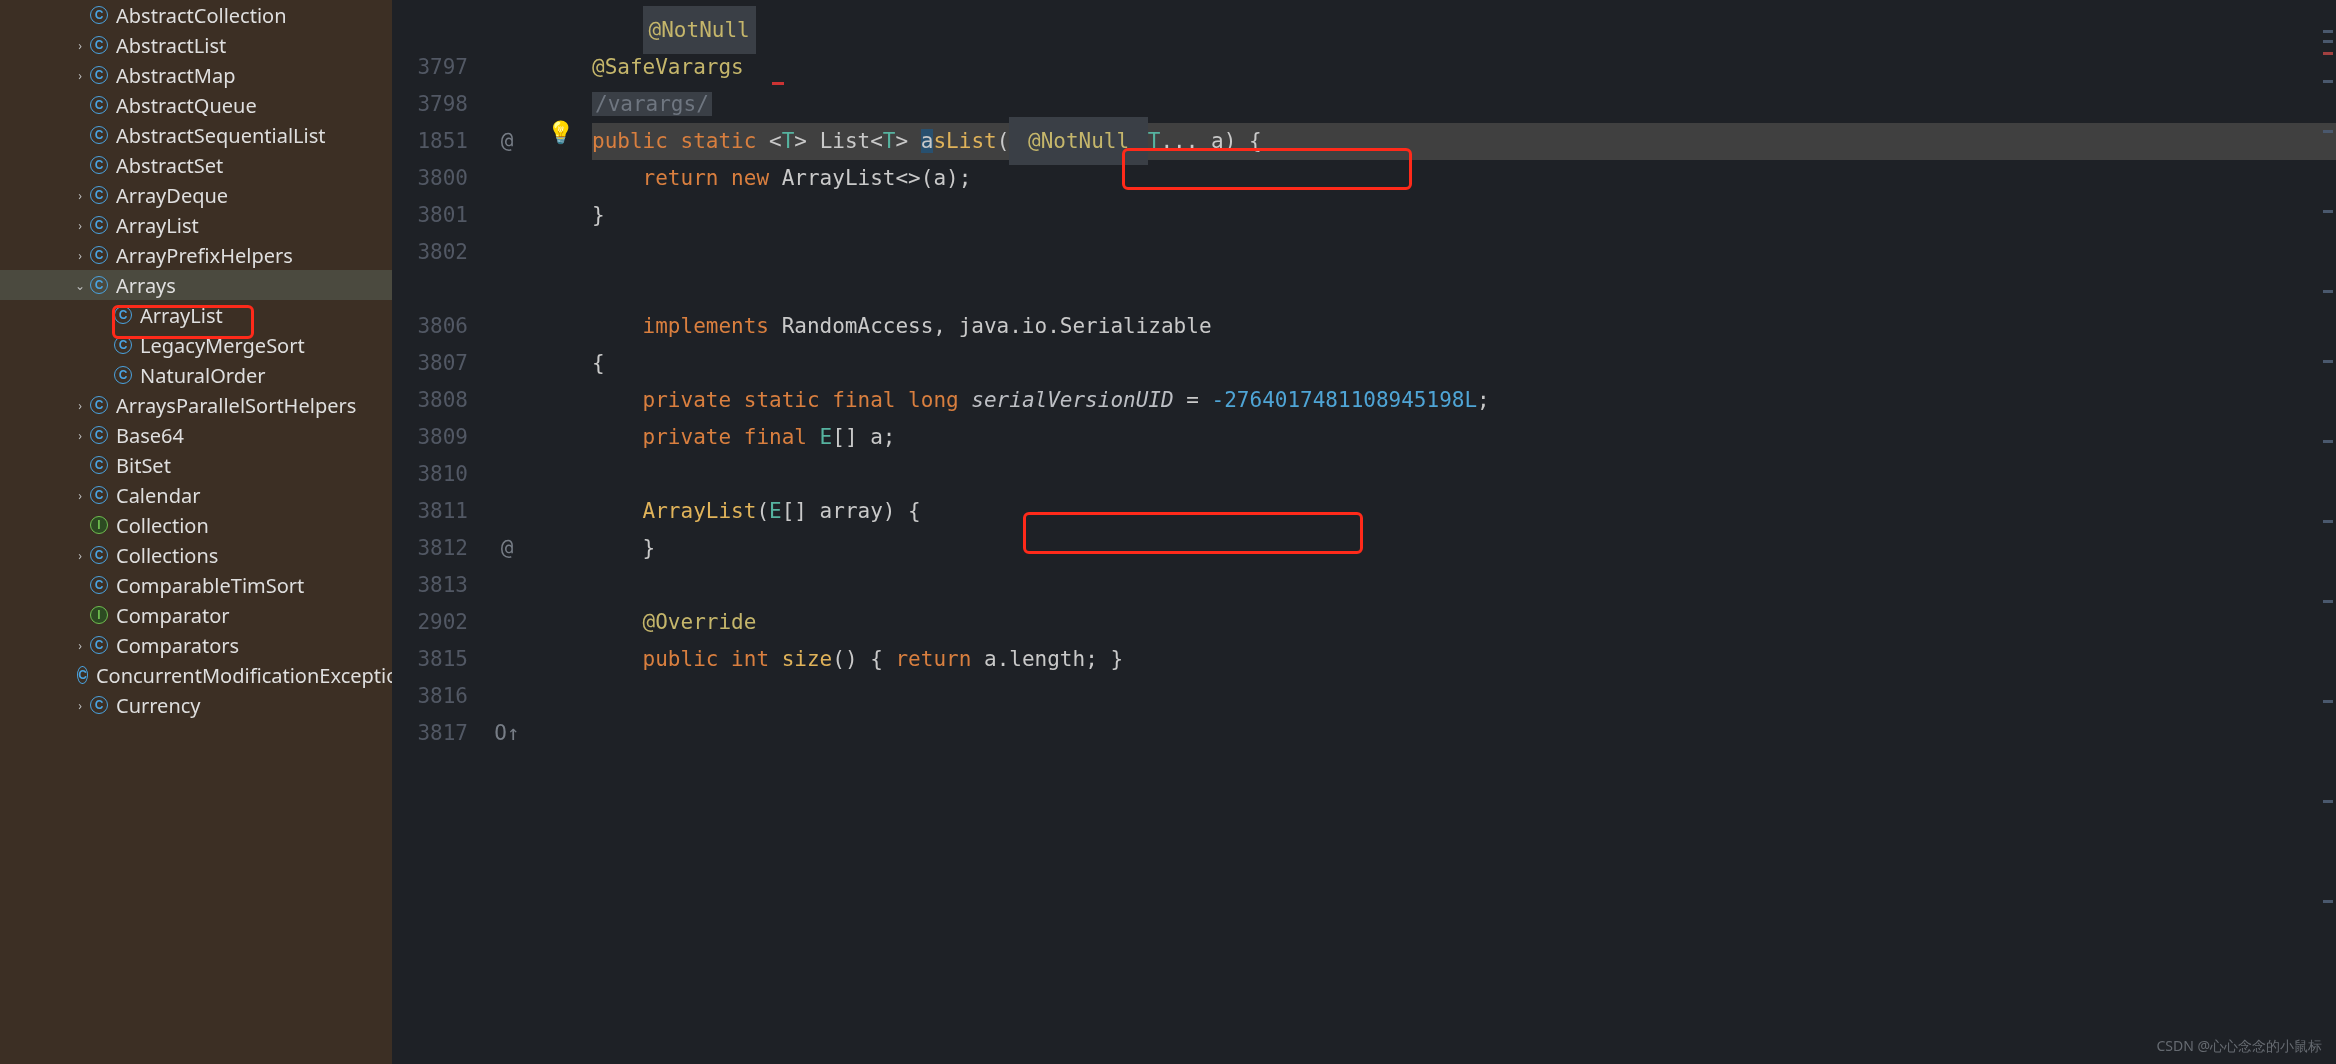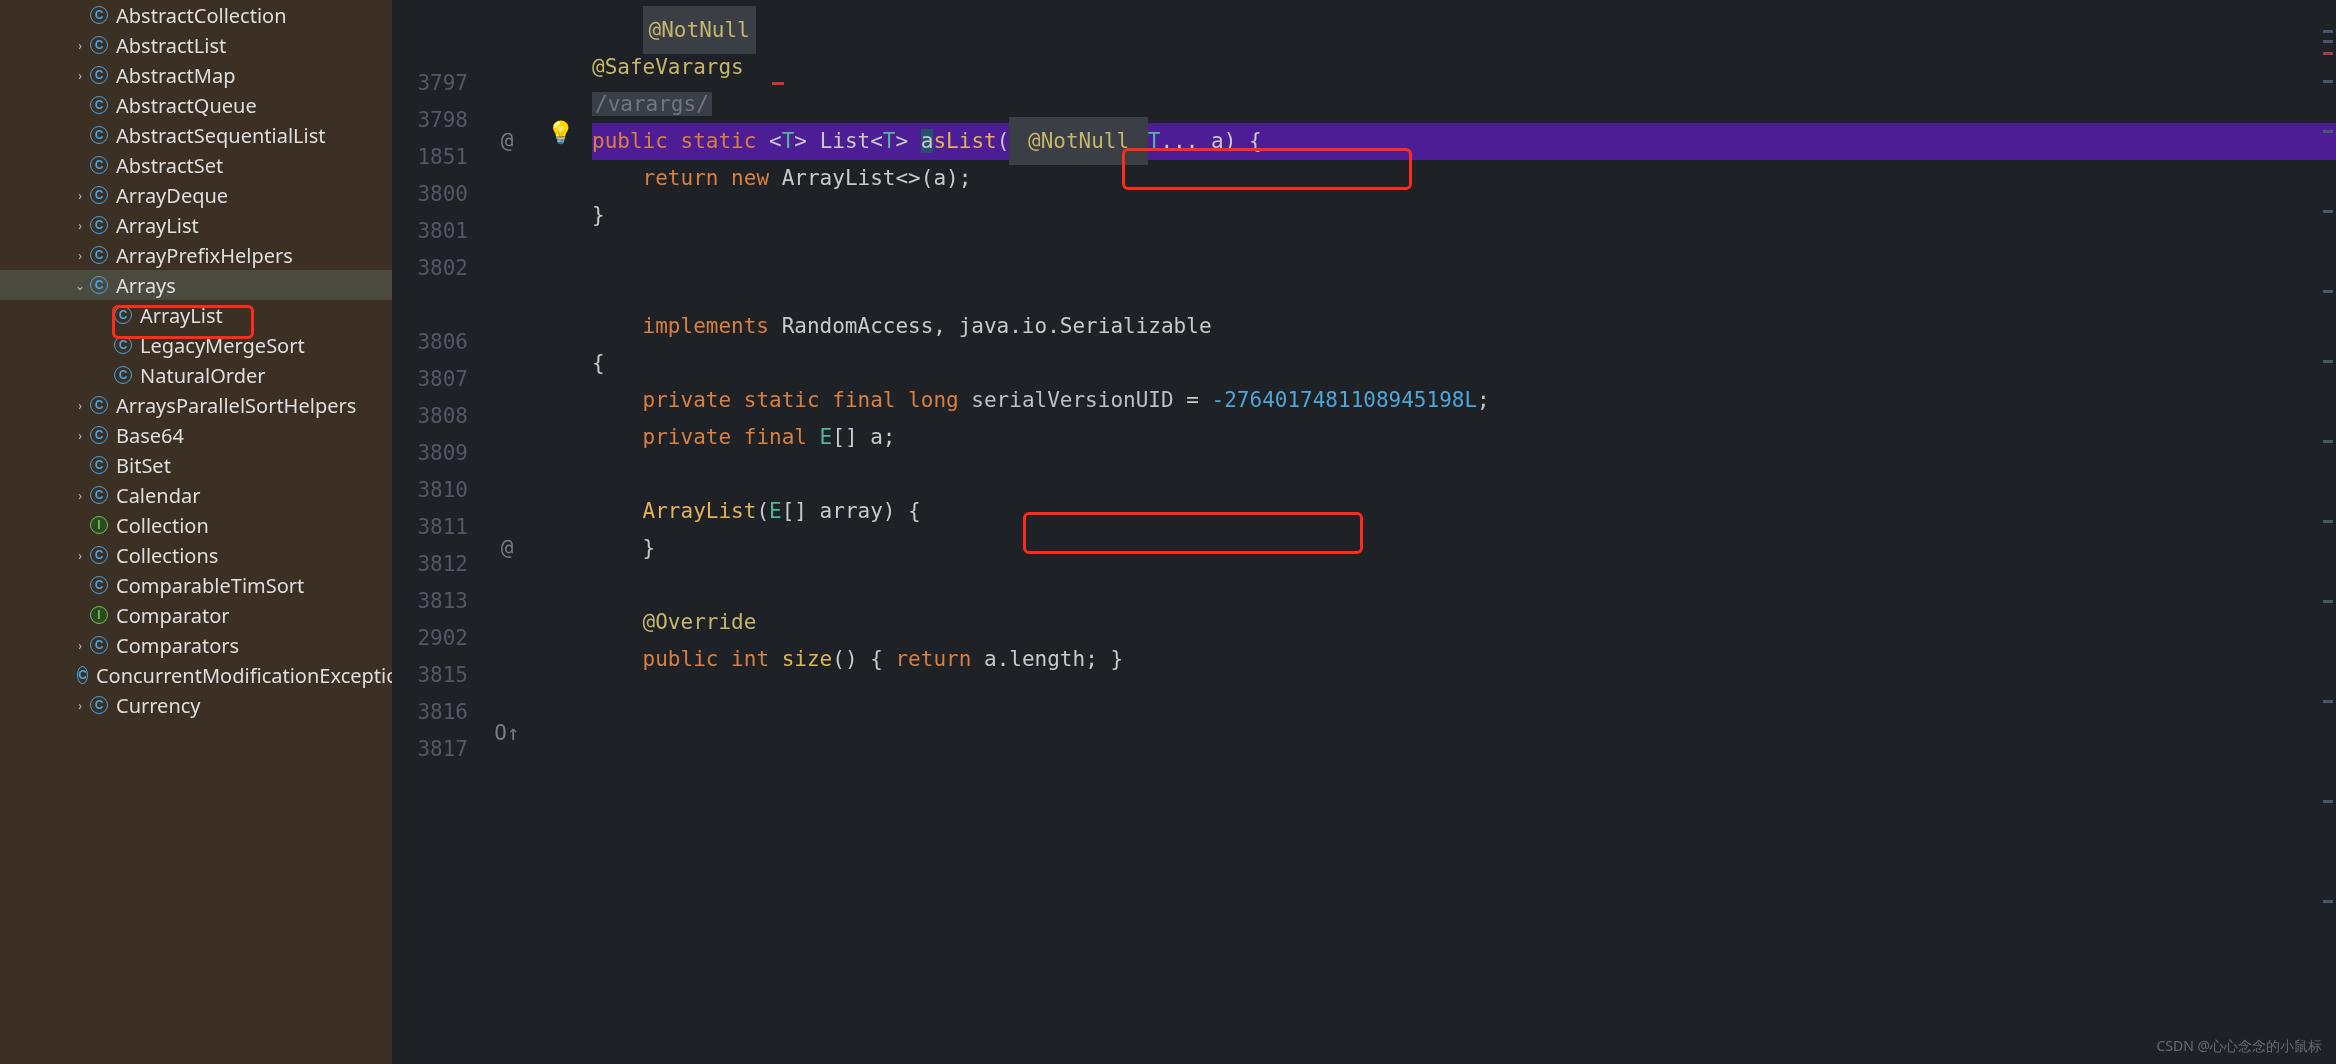--- a/index.html
+++ b/index.html
@@ -21,34 +21,34 @@
   .tree-row .icon.class { border:1.6px solid #4aa3e0; color:#4aa3e0; }
   .tree-row .icon.iface { border:1.6px solid #6fbf50; color:#6fbf50; background:#2c4a22; }
   .tree-row .name { padding-left:2px; }
   .red-box-tree { position:absolute; left:112px; top:305px; width:142px; height:34px;
                   border:3px solid #ff2a1a; border-radius:6px; pointer-events:none; }
 
   
   #editor { position:absolute; left:392px; top:0; right:0; height:100%;
             background:#1e2126; }
   #gutter-ln { position:absolute; left:0; top:0; width:90px; height:100%;
-               text-align:right; color:#525864; padding-top:28px; }
+               text-align:right; color:#525864; padding-top:12px; }
   #gutter-ln div { height:37px; line-height:37px; padding-right:14px; }
   #gutter-mk { position:absolute; left:90px; top:0; width:50px; height:100%; padding-top:12px; }
   #gutter-mk div { height:37px; line-height:37px; text-align:center; color:#777d86; }
   #bulb { position:absolute; left:155px; top:120px; font-size:22px; }
   #code { position:absolute; left:200px; top:12px; right:0; }
   .cline { height:37px; line-height:37px; white-space:pre; }
-  .cline.cur { background:#4c1d95; }
+  .cline.cur { background:#404040; }
 
   .tok-kw   { color:#d97f3f; }
   .tok-ann  { color:#c5b66b; }
   .tok-meth { color:#e0b35a; }
   .tok-paramt{ color:#56b3a0; }
-  .tok-ital { color:#bdbfc4; }
+  .tok-ital { font-style:italic; color:#bdbfc4; }
   .tok-num  { color:#4fa5d6; }
   .tok-annin{ background:#3a3f46; color:#c5b66b; padding:12px 6px; }
   .tok-annin2{ background:#3a3f46; color:#6f7680; padding:0 3px; }
   .caretBox { background:#28506f; }
 
   .red-box-code1 { position:absolute; left:730px; top:148px; width:290px; height:42px;
                    border:3px solid #ff2a1a; border-radius:6px; pointer-events:none; }
   .red-box-code2 { position:absolute; left:631px; top:512px; width:340px; height:42px;
                    border:3px solid #ff2a1a; border-radius:6px; pointer-events:none; }
 

